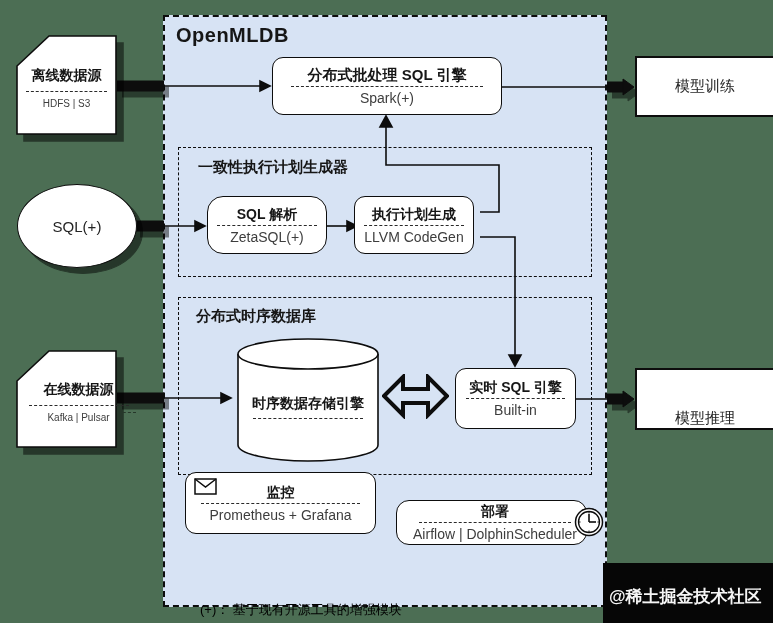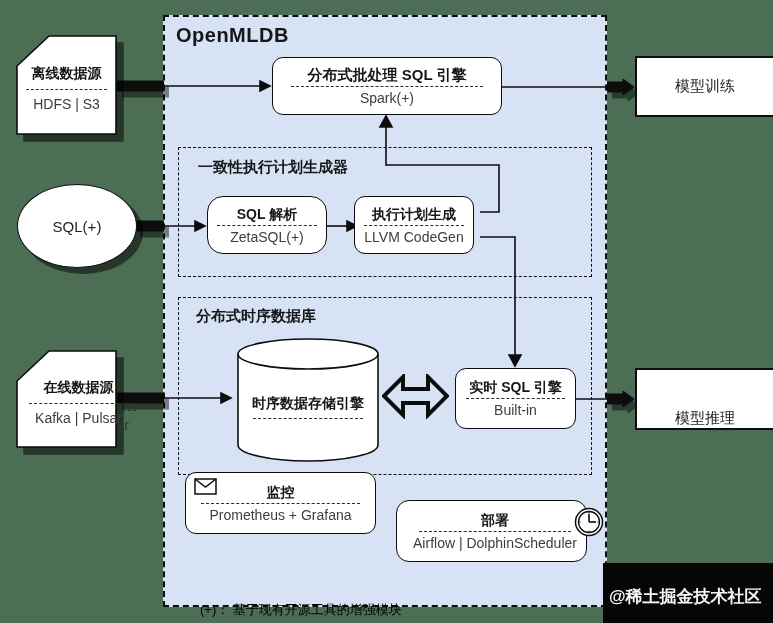--- a/index.html
+++ b/index.html
@@ -21,35 +21,35 @@
   .node .t{font-size:14px;font-weight:bold;color:var(--title-text);white-space:nowrap;line-height:1;}
   .node .divider{width:84%;border-top:1.4px dashed #2a2a2a;height:0;}
   .node .s{font-size:14px;color:var(--tech-text);white-space:nowrap;line-height:1;}
 
   .spark{left:272px;top:57px;width:230px;height:58px;}
   .spark .t{font-size:15px;}
   .sqlparse{left:207px;top:196px;width:120px;height:58px;border-radius:16px;}
   .plangen{left:354px;top:196px;width:120px;height:58px;}
   .realtime{left:455px;top:368px;width:121px;height:61px;}
   .monitor{left:185px;top:472px;width:191px;height:62px;}
-  .deploy{left:396px;top:500px;width:191px;height:62px;border-radius:13px;padding-left:7px;}
+  .deploy{left:396px;top:500px;width:191px;height:45px;border-radius:13px;padding-left:7px;}
 
   
   .group{position:absolute;border:1.6px dashed var(--line);box-sizing:border-box;background:transparent;}
   .planner-group{left:178px;top:147px;width:414px;height:130px;}
   .storage-group{left:178px;top:297px;width:414px;height:178px;}
   .group-title{position:absolute;font-size:15px;font-weight:bold;color:var(--title-text);white-space:nowrap;}
 
   
   .doc{position:absolute;width:101px;height:100px;filter:drop-shadow(7px 7px 0 rgba(0,0,0,.5));}
   .doc svg{position:absolute;left:0;top:0;}
   .doc-content{position:absolute;inset:0;display:flex;flex-direction:column;align-items:center;justify-content:center;gap:6px;padding-top:6px;}
   .doc-content .t{font-size:14px;font-weight:bold;color:var(--title-text);white-space:nowrap;}
   .doc-content .divider{width:80%;border-top:1.4px dashed #2a2a2a;height:0;}
-  .doc-content .s{font-size:14px;color:var(--tech-text);white-space:nowrap;}
+  .doc-content .s{font-size:10px;color:var(--tech-text);white-space:nowrap;}
 
   
   .ellipse{position:absolute;left:17px;top:184px;width:120px;height:84px;background:var(--shape);
     border:1.6px solid var(--line);border-radius:50%;display:flex;align-items:center;justify-content:center;
     box-sizing:border-box;filter:drop-shadow(6px 6px 0 rgba(0,0,0,.5));}
   .ellipse .t{font-size:15px;color:#242424;}
 
   
   .rect-out{position:absolute;width:140px;height:61px;background:var(--shape);border:2px solid var(--line);
     box-sizing:border-box;display:flex;align-items:center;justify-content:center;}

